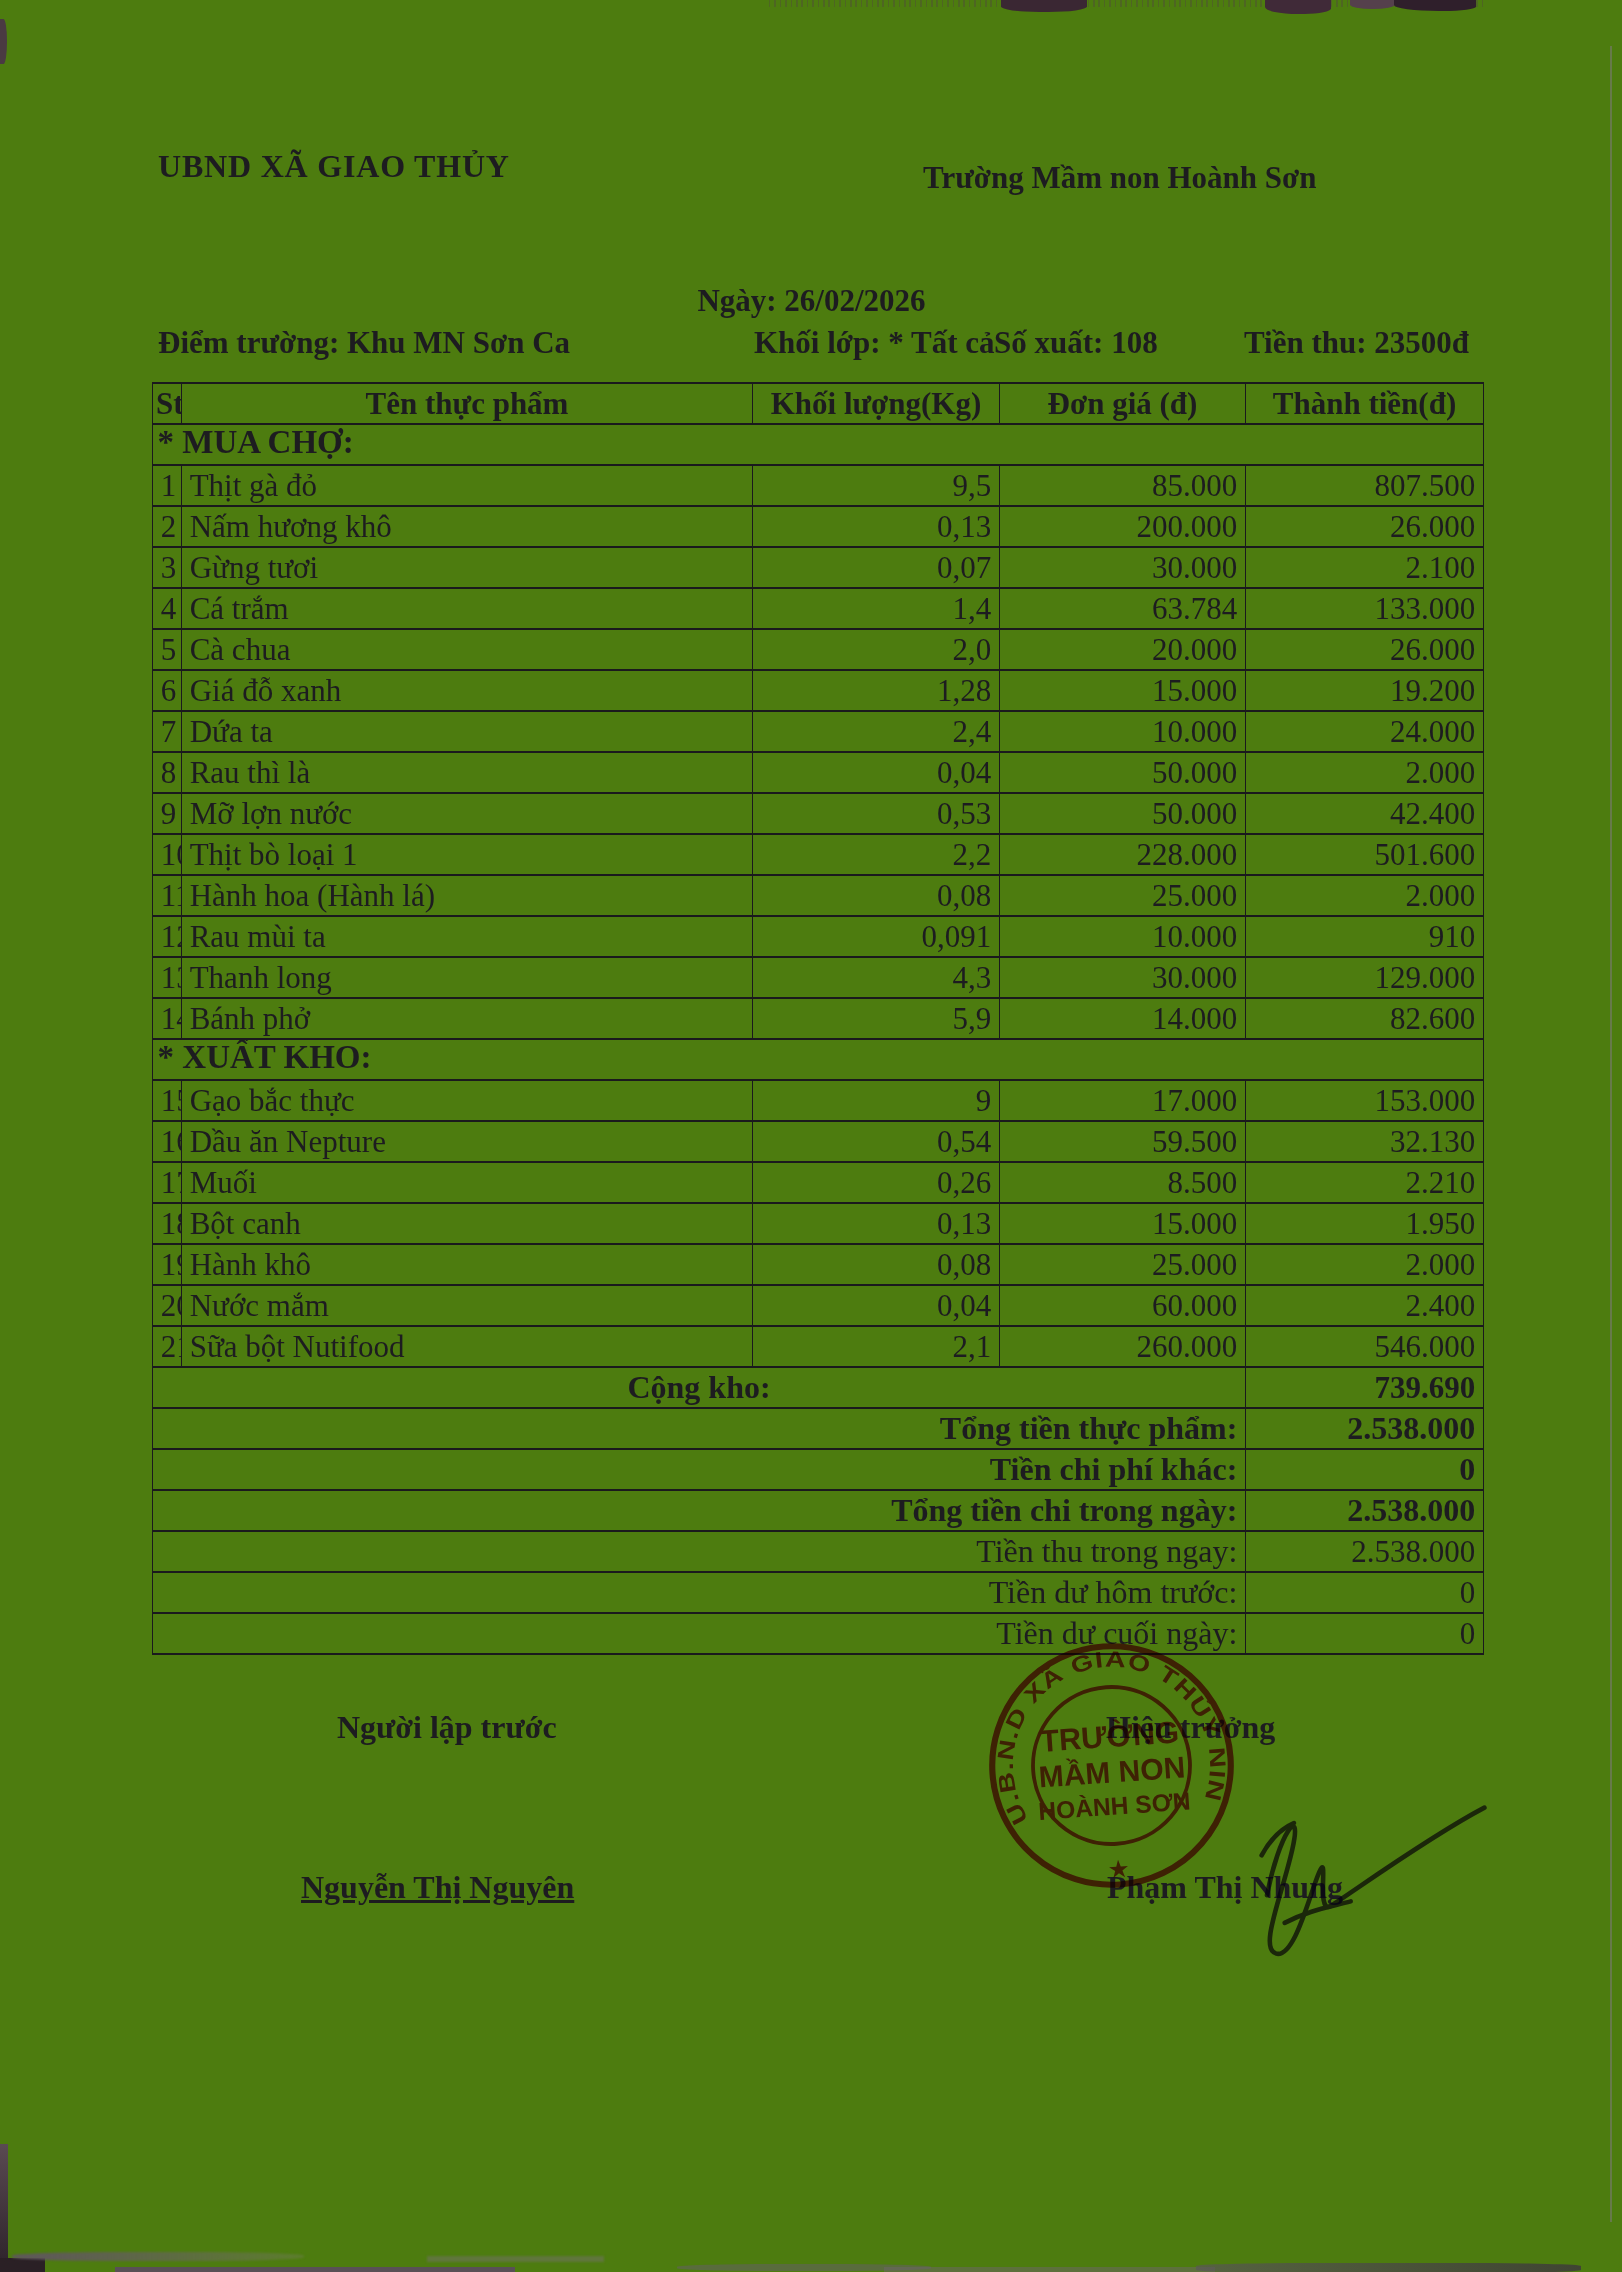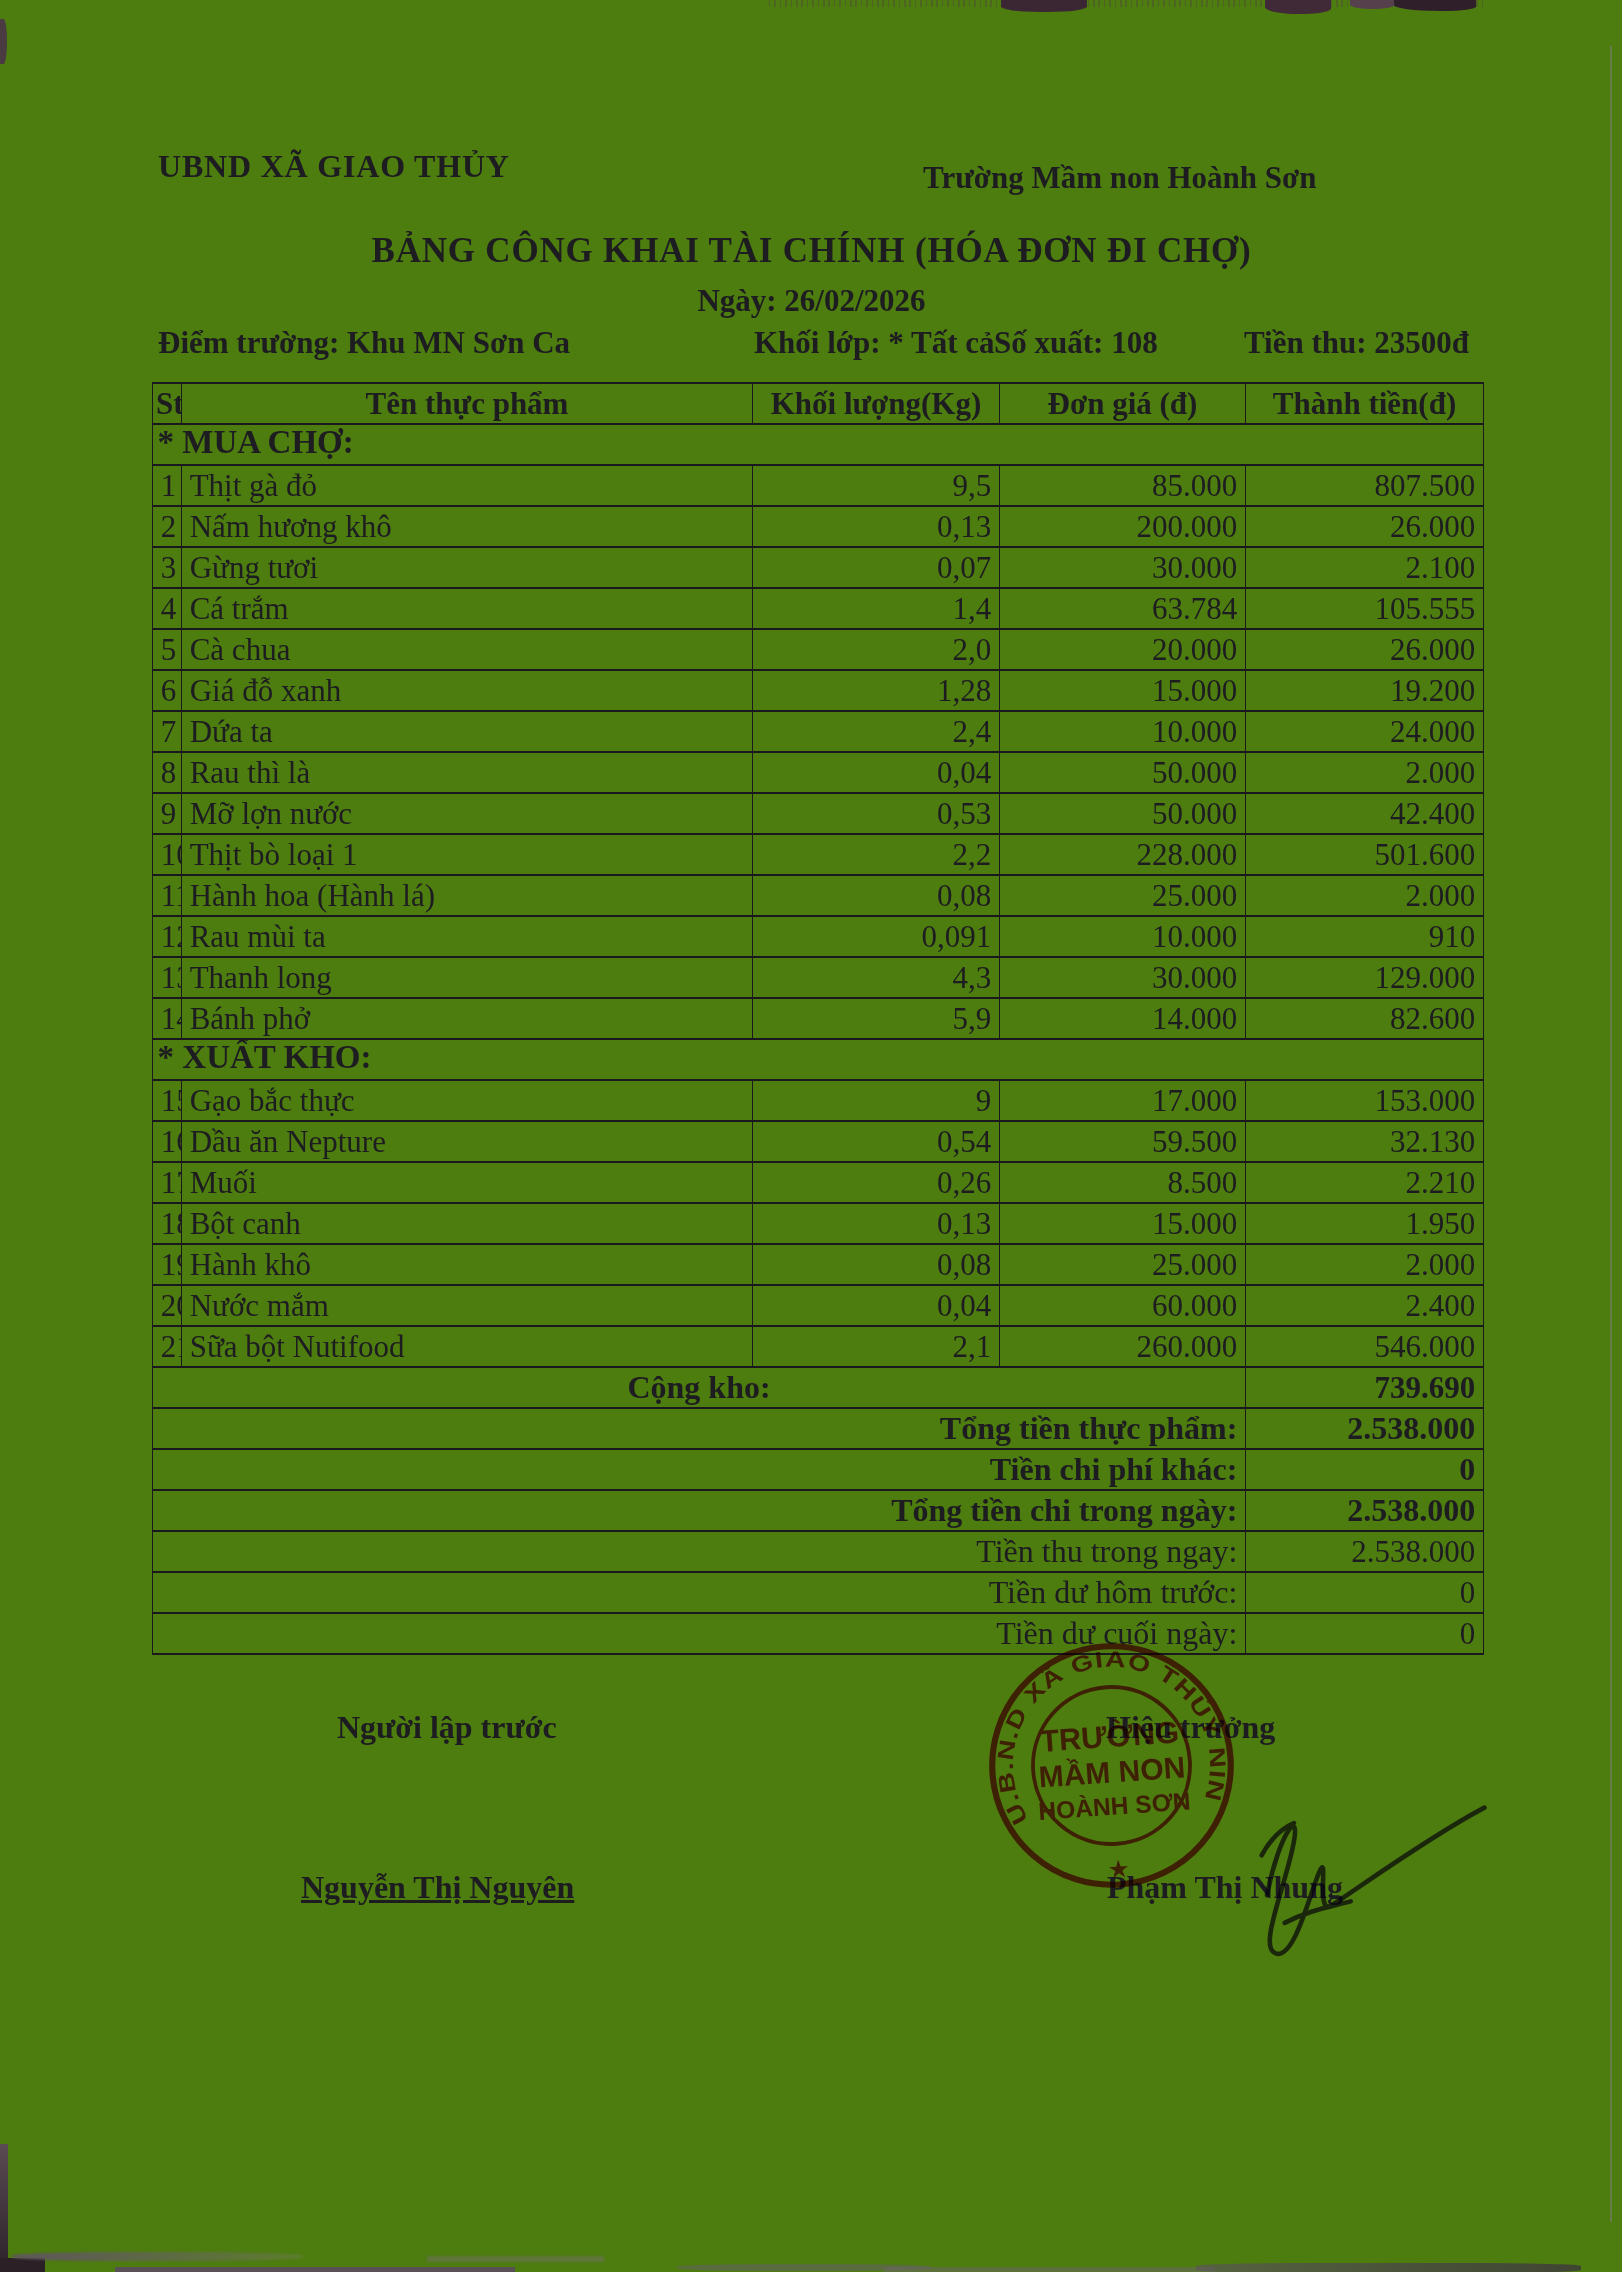--- a/index.html
+++ b/index.html
@@ -95,21 +95,20 @@
   <div class="art a-bot-3"></div>
   <div class="art a-bot-4"></div>
   <div class="art a-bot-5"></div>
   <div class="art a-bot-6"></div>
   <div class="art a-right-line"></div>
 
   <div class="doc">
 
     <div class="org-left">UBND XÃ GIAO THỦY</div>
     <div class="org-right">Trường Mầm non Hoành Sơn</div>
-    <div class="doc-title">BẢNG CÔNG KHAI TÀI CHÍNH (HÓA ĐƠN ĐI CHỢ)</div>
     <div class="doc-date">Ngày: 26/02/2026</div>
 
     <div class="info-line">
       <span class="info-diem">Điểm trường: Khu MN Sơn Ca</span>
       <span class="info-khoi">Khối lớp: * Tất cả</span>
       <span class="info-soxuat">Số xuất: 108</span>
       <span class="info-tienthu">Tiền thu: 23500đ</span>
     </div>
 
     <table class="invoice">
@@ -152,21 +151,21 @@
             <td class="name">Gừng tươi</td>
             <td class="qty">0,07</td>
             <td class="price">30.000</td>
             <td class="total">2.100</td>
           </tr>
           <tr>
             <td class="stt">4</td>
             <td class="name">Cá trắm</td>
             <td class="qty">1,4</td>
             <td class="price">63.784</td>
-            <td class="total">105.555</td>
+            <td class="total">133.000</td>
           </tr>
           <tr>
             <td class="stt">5</td>
             <td class="name">Cà chua</td>
             <td class="qty">2,0</td>
             <td class="price">20.000</td>
             <td class="total">26.000</td>
           </tr>
           <tr>
             <td class="stt">6</td>

